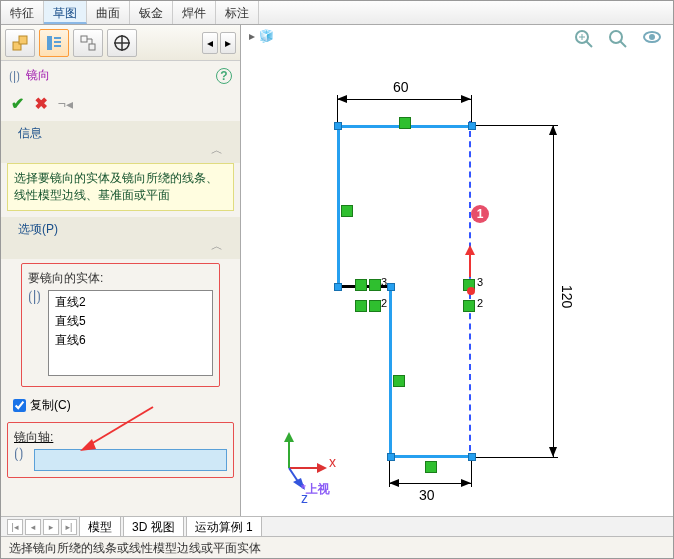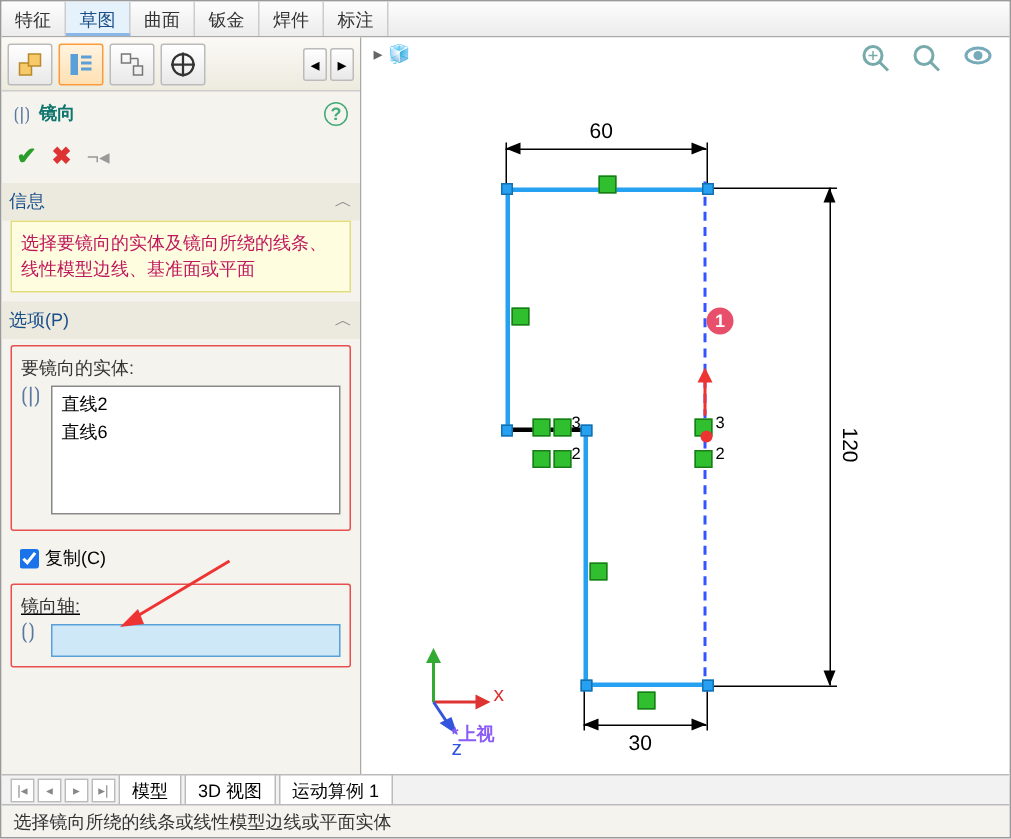--- a/index.html
+++ b/index.html
@@ -6,30 +6,30 @@
   body { width: 674px; height: 559px; background: #fff; position: relative; overflow: hidden; border:1px solid #999;}
   .tabs-top { display: flex; height: 24px; background: linear-gradient(#fdfdfd,#ececec); border-bottom: 1px solid #aaa; }
   .tabs-top .tab { padding: 4px 9px; border-right: 1px solid #ccc; color:#333; cursor:pointer;}
   .tabs-top .tab.active { background:#e6f2fb; color:#1a4f8a; border-bottom:2px solid #8ab8e6;}
   .main { display:flex; height: 495px; }
   .left-pane { width: 240px; background:#f5f3ee; border-right:1px solid #aaa; display:flex; flex-direction:column; position:relative;}
   .lp-toolbar { height:36px; display:flex; align-items:center; padding:4px; gap:4px; border-bottom:1px solid #ccc; background:linear-gradient(#fbfaf6,#edeade);}
   .tb-btn { width:30px; height:28px; border:1px solid #bbb; border-radius:2px; background:linear-gradient(#fff,#e8e8e8); display:flex; align-items:center; justify-content:center; cursor:pointer;}
   .tb-btn.active{ border-color:#fc9b3a; background:linear-gradient(#fff3e0,#ffe0b3);}
   .pm-header { display:flex; align-items:center; padding:6px 8px; gap:6px;}
-  .pm-title { font-weight:bold; color:#0f766e;}
+  .pm-title { font-weight:normal; color:#a21caf;}
   .help-icon{ margin-left:auto; color:#4a7; border:1px solid #4a7; border-radius:50%; width:16px; height:16px; text-align:center; line-height:14px; font-weight:bold; cursor:pointer;}
   .ok-row{ display:flex; gap:10px; padding:4px 10px 8px; align-items:center;}
   .ok-icon{ color:#2a9d2a; font-size:16px; font-weight:bold; cursor:pointer;}
   .x-icon{ color:#d33; font-size:16px; font-weight:bold; cursor:pointer;}
   .pin-icon{ color:#999; font-size:14px;}
-  .section-hdr{ display:flex; padding:4px 5px; background:#eceade; color:#1a4f8a;}
+  .section-hdr{ display:flex; padding:4px 17px; background:#eceade; color:#1a4f8a;flex-direction:column;}
   .section-hdr .chev{ margin-left:auto; color:#888; cursor:pointer;}
-  .info-box{ margin:0 6px 6px; padding:6px; background:#fffde0; border:1px solid #e0dc80; color:#be185d; line-height:1.4;}
-  .group-frame{ margin:4px 6px; border:1px solid #e74f4f; border-radius:2px; padding:6px 6px 10px; position:relative;}
+  .info-box{ margin:0 6px 6px; padding:6px; background:#fffde0; border:1px solid #e0dc80; color:#14532d; line-height:1.4;}
+  .group-frame{ margin:4px 20px; border:1px solid #e74f4f; border-radius:2px; padding:6px 6px 10px; position:relative;}
   .group-label{ color:#333; margin-bottom:3px;}
   .entity-list{ margin-left:20px; background:#fff; border:1px solid #888; height:86px; overflow:auto; padding:2px 4px;}
   .entity-list div{ padding:1px 2px; cursor:pointer;}
   .side-icon{ position:absolute; left:6px; top:24px; color:#5a78a0; font-size:14px;}
   .copy-row{ display:flex; align-items:center; gap:4px; margin:6px 12px 4px;}
   .copy-row input{ accent-color:#1a73e8;}
   .axis-frame{ margin:4px 6px; border:1px solid #e74f4f; border-radius:2px; padding:6px; position:relative;text-decoration:underline;}
   .axis-field{ margin-left:20px; height:22px; background:#cfe8f7; border:1px solid #5aa0d8;}
   .red-arrow{ position:absolute; pointer-events:none;}
   .canvas{ flex:1; position:relative; background:#fff;}
@@ -127,20 +127,21 @@
     <div class="section-hdr">
       <span>选项(P)</span>
       <span class="chev">︿</span>
     </div>
 
     <div class="group-frame">
       <div class="group-label">要镜向的实体:</div>
       <span class="side-icon">⟮|⟯</span>
       <div class="entity-list">
         <div>直线2</div>
+        <div>直线5</div>
         <div>直线6</div>
       </div>
     </div>
 
     <div class="copy-row">
       <input type="checkbox" checked="" style="">
       <span>复制(C)</span>
     </div>
 
     <div class="axis-frame">

